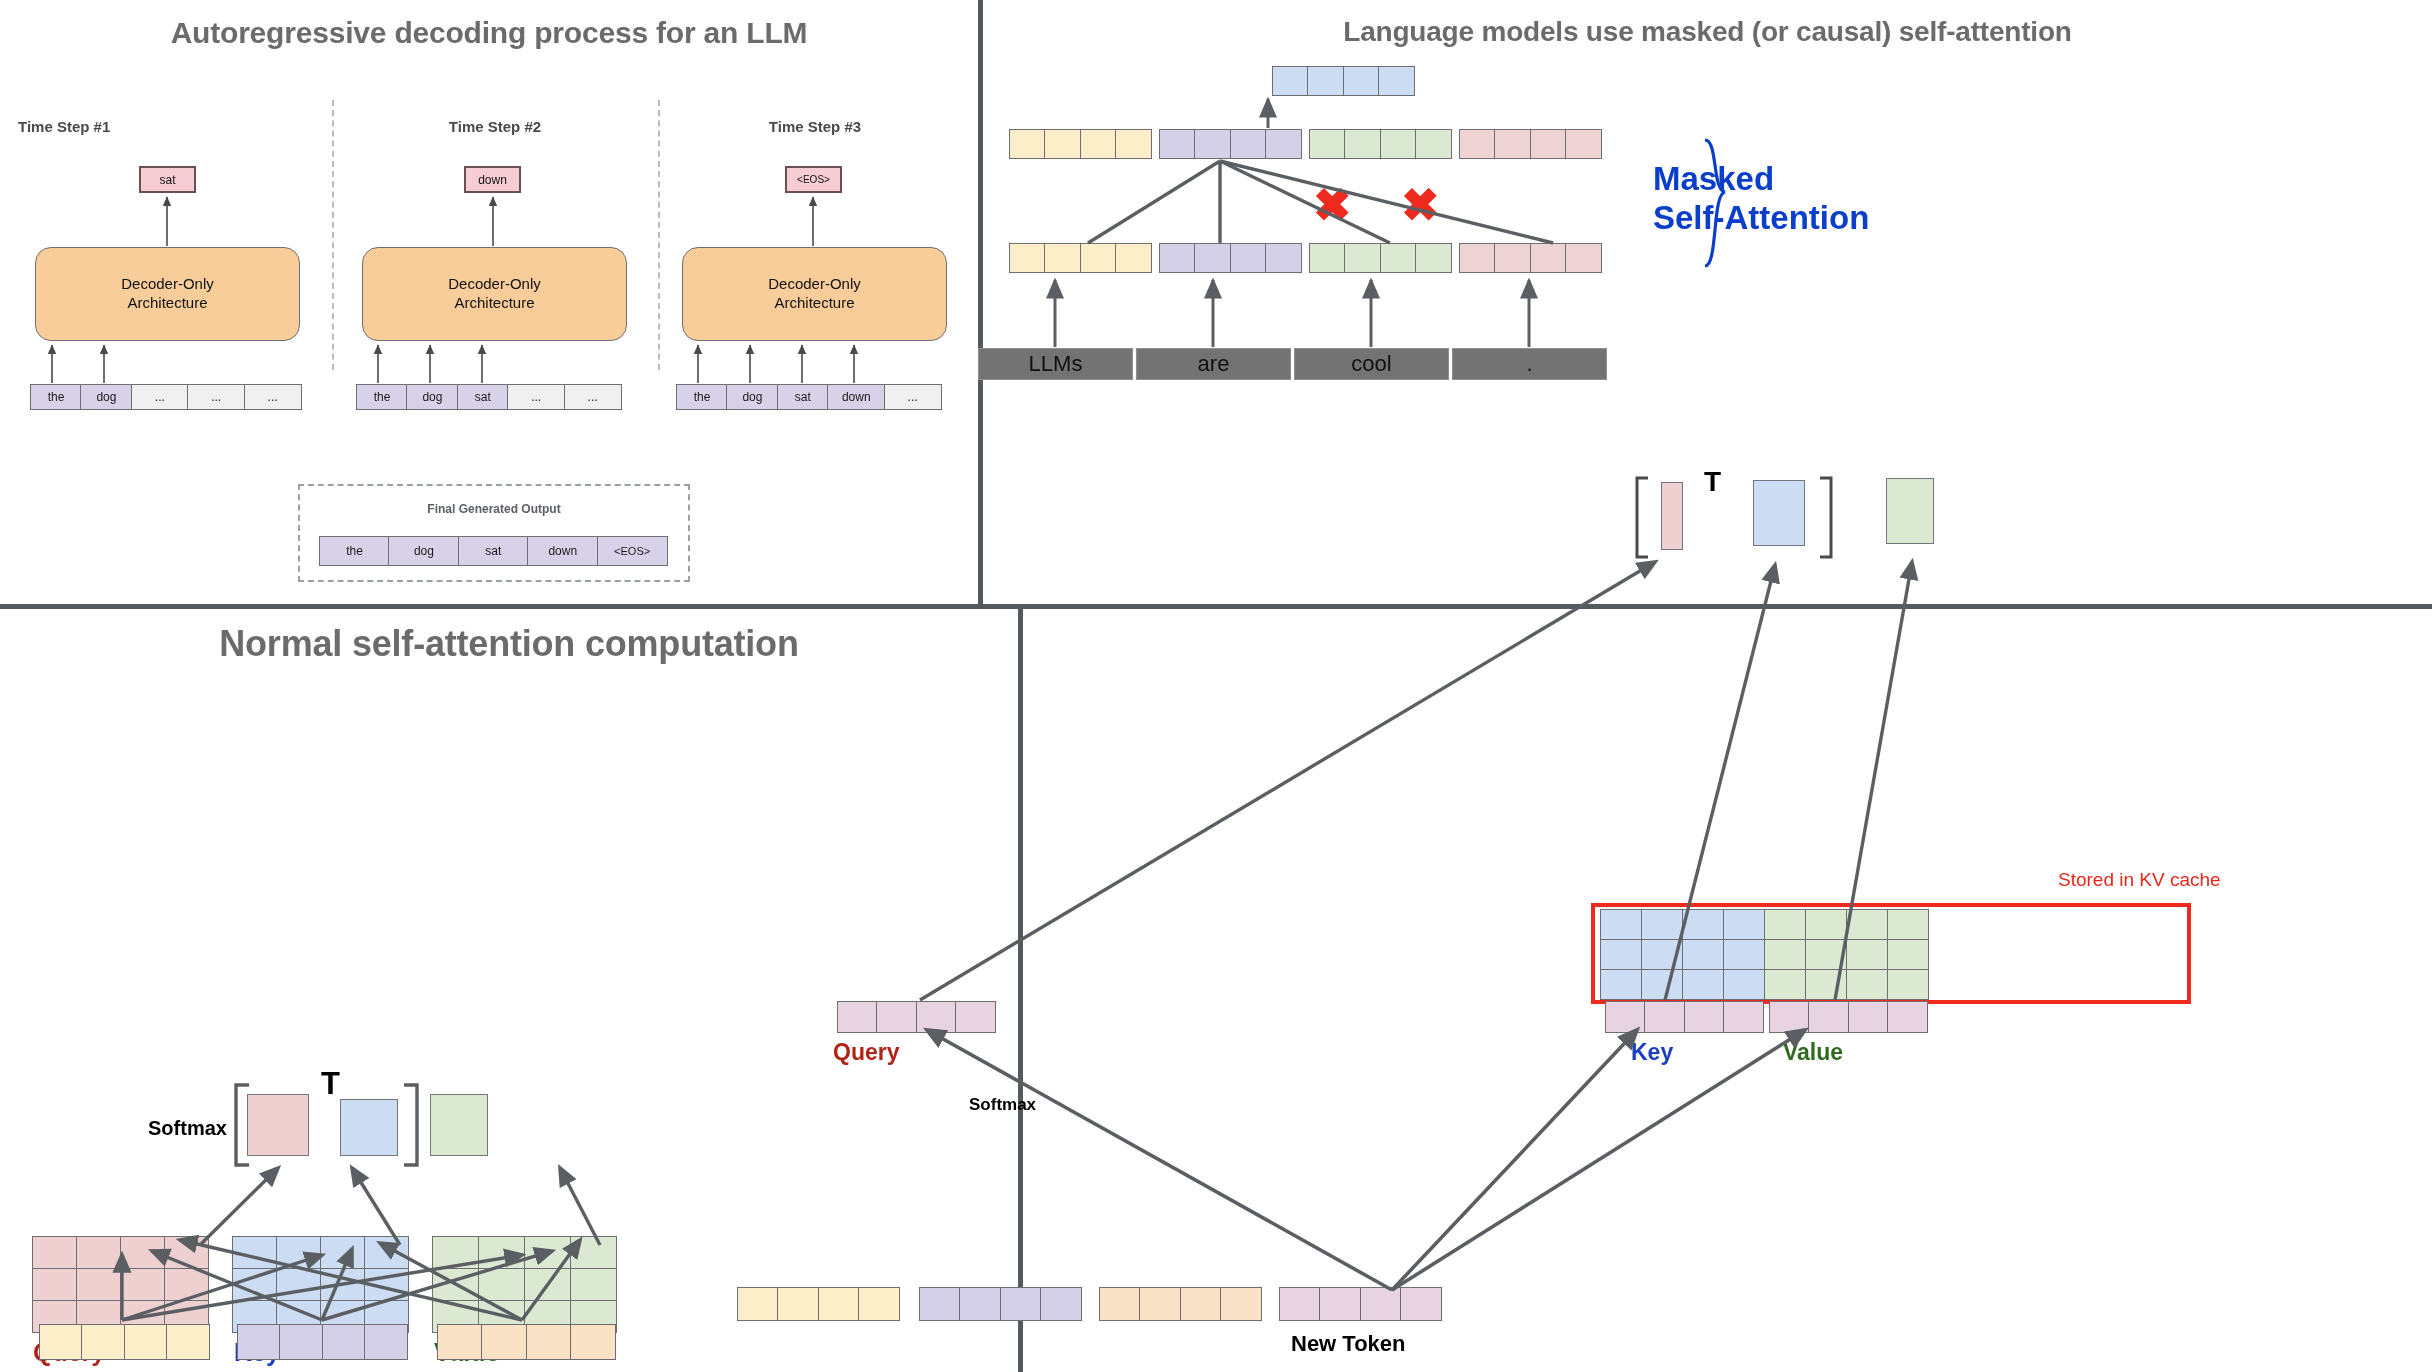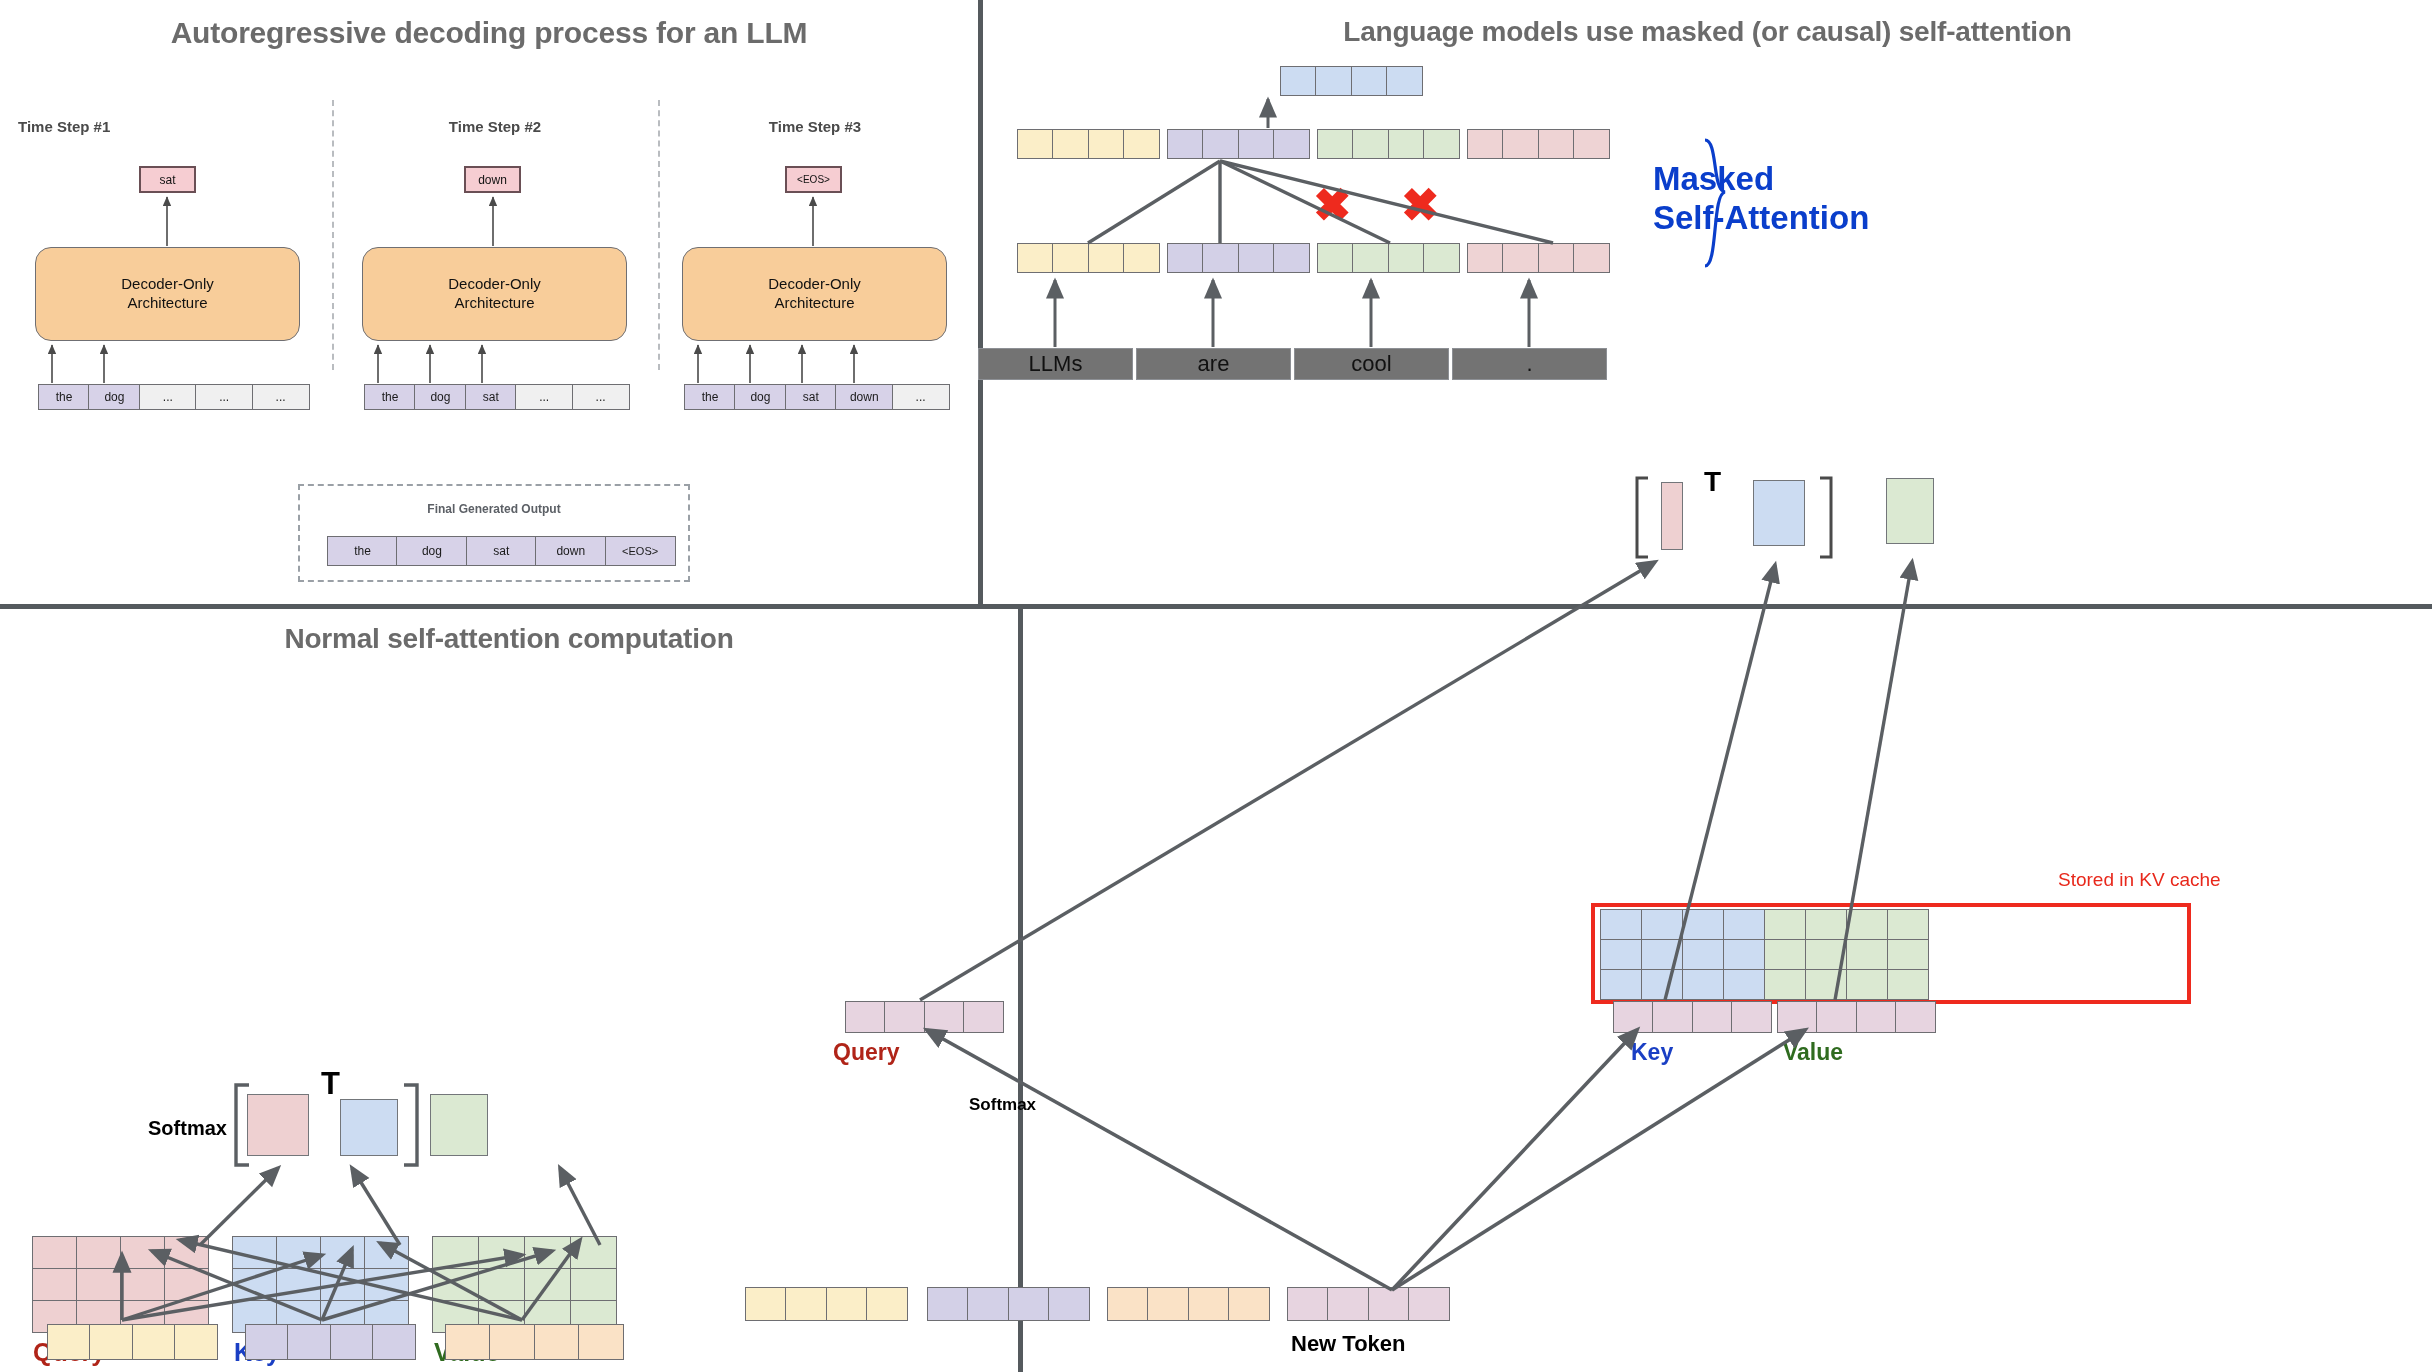--- a/index.html
+++ b/index.html
@@ -12,21 +12,21 @@
 
   .quad{position:absolute;}
   .q-title{position:absolute;width:100%;text-align:center;color:#6b6b6b;font-weight:bold;letter-spacing:-0.2px;}
 
   
   .ab{position:absolute;box-sizing:border-box;}
 
   
   .strip{position:absolute;display:flex;box-sizing:border-box;}
   .strip .cell{box-sizing:border-box;border:1.6px solid #6e6e72;margin-left:-1.6px;display:flex;align-items:center;justify-content:center;font-size:12px;color:#1a1a1a;}
-  .strip .cell:first-child{margin-left:12px;}
+  .strip .cell:first-child{margin-left:4px;}
 
   
   .matrix{position:absolute;display:grid;box-sizing:border-box;}
   .matrix .mc{box-sizing:border-box;border:1.4px solid #6e6e72;margin:-0.7px 0 0 -0.7px;}
 
   
   .decoder{position:absolute;box-sizing:border-box;background:#f8cd9a;border:1.6px solid #6f6f73;border-radius:16px;display:flex;flex-direction:column;align-items:center;justify-content:center;font-size:15px;color:#111;line-height:1.25;}
 
   
   .outtok{position:absolute;box-sizing:border-box;background:#f6cdd2;border:2px solid #6a4f55;display:flex;align-items:center;justify-content:center;font-size:12px;color:#111;}
@@ -194,21 +194,21 @@
       <div>Self-Attention</div>
     </div>
 
     <div class="wordbox" style="left:-5px;top:348px;width:155px;height:32px;">LLMs</div>
     <div class="wordbox" style="left:153px;top:348px;width:155px;height:32px;">are</div>
     <div class="wordbox" style="left:311px;top:348px;width:155px;height:32px;">cool</div>
     <div class="wordbox" style="left:469px;top:348px;width:155px;height:32px;">.</div>
   </div>
 
   <div class="quad" style="left:0;top:609px;width:1018px;height:763px;">
-    <div class="q-title" style="left:0;top:14px;font-size:28px;">Normal self-attention computation</div>
+    <div class="q-title" style="left:0;top:14px;font-size:36px;">Normal self-attention computation</div>
 
     <div class="softmax-lbl" style="left:148px;top:508px;font-size:20px;">Softmax</div>
     <div class="tsym" style="left:321px;top:457px;font-size:31px;">T</div>
 
     <div class="ab" style="left:247px;top:485px;width:62px;height:62px;background:#eed0d1;border:1.8px solid #73767a;"></div>
     <div class="ab" style="left:340px;top:490px;width:58px;height:57px;background:#ccdcf2;border:1.8px solid #73767a;"></div>
     <div class="ab" style="left:430px;top:485px;width:58px;height:62px;background:#dbe9d2;border:1.8px solid #73767a;"></div>
 
     <div class="matrix" style="left:33px;top:628px;grid-template-columns:repeat(4,44px);grid-template-rows:repeat(3,32px);">
       <div class="mc" style="background:#eed0d1;"></div>

